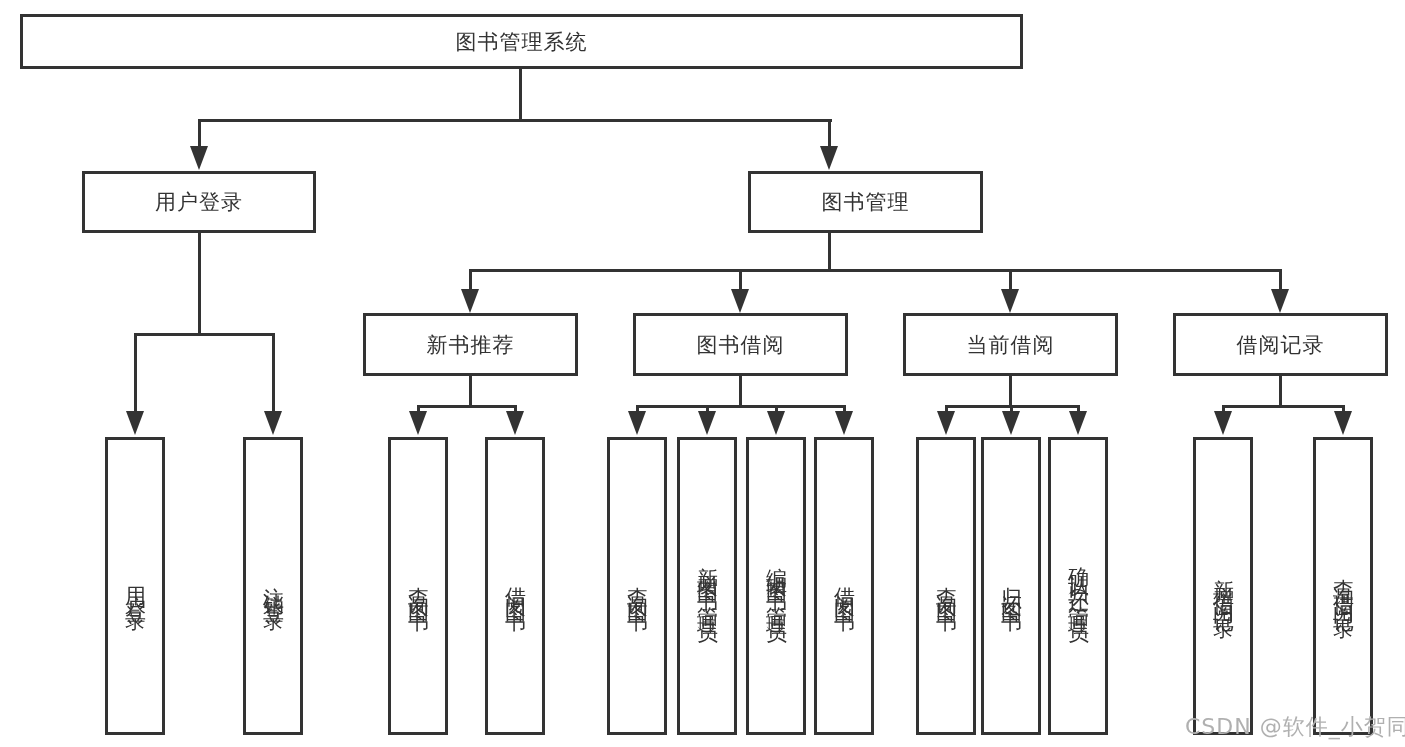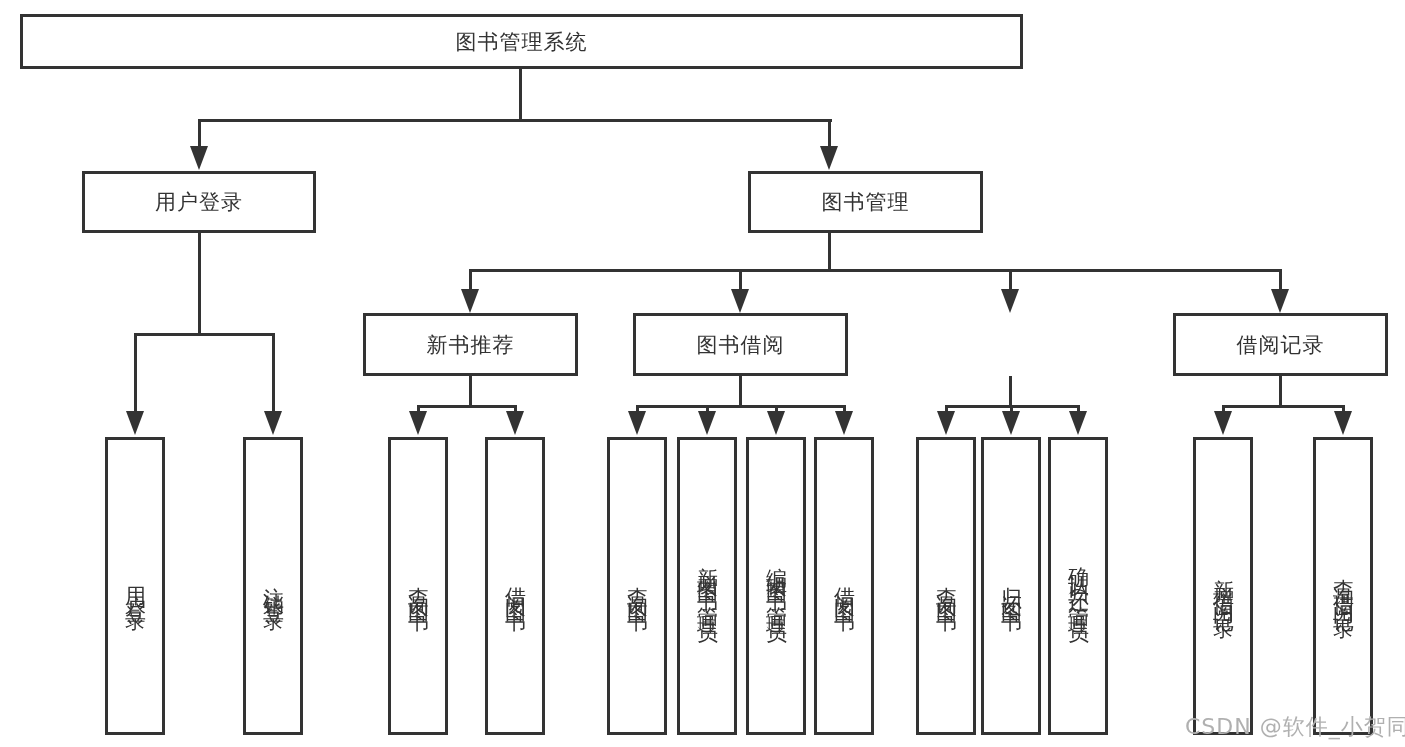--- a/index.html
+++ b/index.html
@@ -77,20 +77,23 @@
   <div class="vline" style="left:1009px;top:269px;width:3px;height:22px;"></div>
   <div class="arrow" style="left:1001px;top:289px;"></div>
   <div class="vline" style="left:1279px;top:269px;width:3px;height:22px;"></div>
   <div class="arrow" style="left:1271px;top:289px;"></div>
 
   <div class="box" style="left:363px;top:313px;width:215px;height:63px;">
     <span>新书推荐</span>
   </div>
   <div class="box" style="left:633px;top:313px;width:215px;height:63px;">
     <span>图书借阅</span>
+  </div>
+  <div class="box" style="left:903px;top:313px;width:215px;height:63px;">
+    <span>当前借阅</span>
   </div>
   <div class="box" style="left:1173px;top:313px;width:215px;height:63px;">
     <span>借阅记录</span>
   </div>
 
   <div class="vline" style="left:469px;top:376px;width:3px;height:32px;"></div>
   <div class="hline" style="left:417px;top:405px;width:100px;height:3px;"></div>
   <div class="vline" style="left:417px;top:405px;width:3px;height:9px;"></div>
   <div class="arrow" style="left:409px;top:411px;"></div>
   <div class="vline" style="left:514px;top:405px;width:3px;height:9px;"></div>

